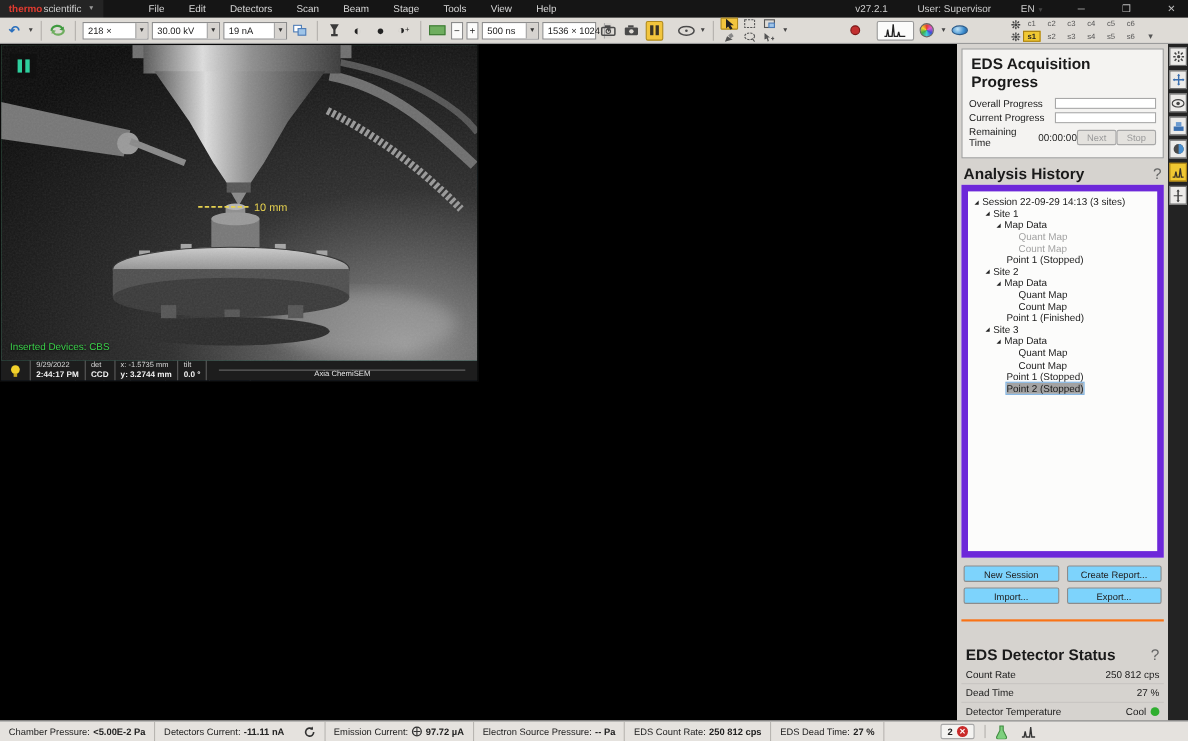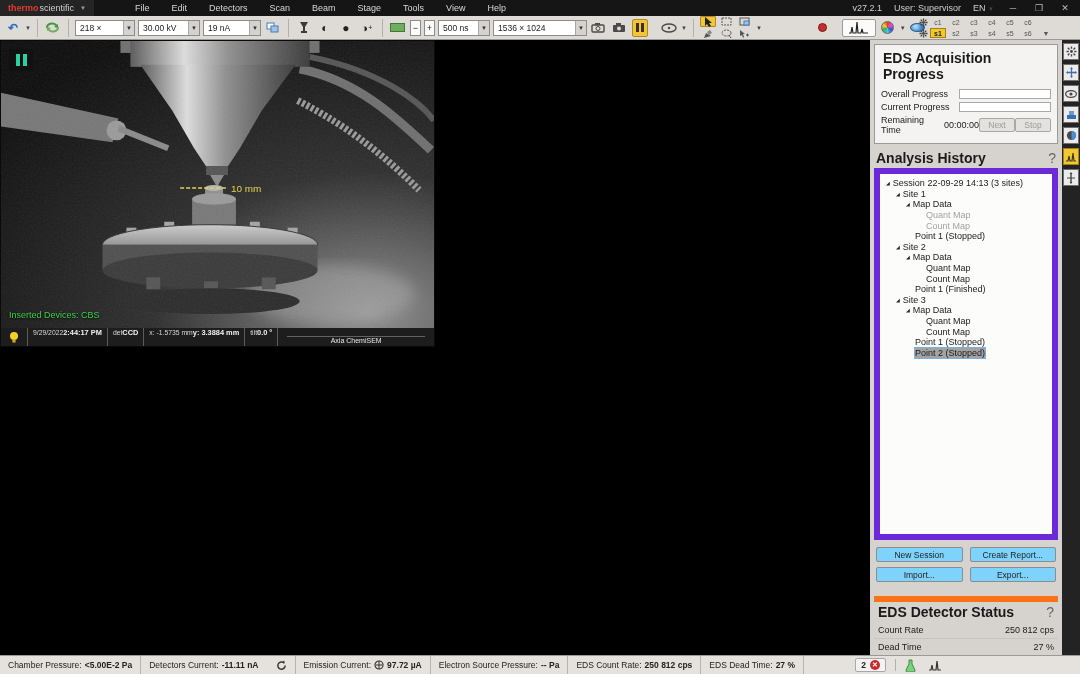--- a/index.html
+++ b/index.html
@@ -6,21 +6,21 @@
   html,body{width:1080px;height:674px;overflow:hidden;background:#000;font-family:"Liberation Sans",sans-serif}
   body{position:relative;font-size:9px;color:#222}
 
   
   .titlebar{position:absolute;left:0;top:0;width:1080px;height:16px;background:#151515;display:flex;align-items:center;color:#d8d8d8;font-size:9px}
   .brand{display:flex;align-items:center;gap:1px;background:#242424;height:16px;padding:0 8px;margin-right:30px}
   .brand .t{color:#e23b30;font-weight:bold}
   .brand .s{color:#cfcfcf}
   .brand .car{color:#9a9a9a;font-size:6px;margin-left:5px}
   .menu{padding:0 11px;height:16px;display:flex;align-items:center;cursor:default}
-  .tb-right{margin-left:auto;display:flex;align-items:flex-end;gap:12px;padding-right:8px;color:#cfcfcf}
+  .tb-right{margin-left:auto;display:flex;align-items:flex-end;gap:27px;padding-right:8px;color:#cfcfcf}
   .winbtn{width:14px;text-align:center;color:#bbb}
 
   
   .toolbar{position:absolute;left:0;top:16px;width:1080px;height:24px;background:#dedbd6;border-bottom:1px solid #9a9a9a;display:flex;align-items:center;padding:0 4px;gap:3px}
   .sep{width:1px;height:18px;background:#b3b0ac;margin:0 3px}
   .tbtn{height:18px;min-width:18px;display:flex;align-items:center;justify-content:center;border-radius:2px}
   .tbtn.frame{background:#fbfbfa;border:1px solid #9a9a9a;min-width:34px}
   .tbtn.pause{background:#f2c53d;border:1px solid #b08a1c;min-width:16px}
   .pbar{display:inline-block;width:3px;height:9px;background:#3a3325;margin:0 1px}
   .dd{height:16px;background:#fff;border:1px solid #8c8c8c;display:flex;align-items:center;font-size:8.5px}
@@ -52,21 +52,21 @@
   .ocaret{font-size:7px;color:#ddd}
   .chip{width:15px;height:11px;border:1px solid rgba(0,0,0,.55);font-size:7.5px;font-weight:bold;color:#1c1c1c;display:flex;align-items:center;justify-content:center;text-shadow:none}
   .ovsep{width:1px;height:12px;background:rgba(255,255,255,.5)}
   .ckbox{width:9px;height:9px;background:#fff;border:1px solid #555;color:#111;font-size:8px;line-height:8px;display:flex;align-items:center;justify-content:center;text-shadow:none}
   .devices{position:absolute;left:8px;bottom:26px;color:#3bd04a;font-size:9px;text-shadow:0 1px 2px #000}
 
   
   .databar{position:absolute;left:0;right:0;bottom:0;height:18px;background:#1d1d1d;color:#f2f2f2;display:flex;font-size:6.8px;line-height:1.2}
   .databar.blue{background:#1a5aa0}
   .db-ic{width:26px;display:flex;align-items:center;justify-content:center}
-  .db-f{padding:1px 5px 0;border-left:1px solid rgba(255,255,255,.28);display:flex;flex-direction:row;justify-content:center;white-space:nowrap}
+  .db-f{padding:1px 5px 0;border-left:1px solid rgba(255,255,255,.28);display:flex;flex-direction:column;justify-content:center;white-space:nowrap}
   .db-f .l{color:#d8d8d8}
   .db-f b{font-size:7.4px}
   .db-scale{flex:1;border-left:1px solid rgba(255,255,255,.28);display:flex;flex-direction:column;justify-content:center;align-items:center;padding:1px 6px 0}
   .scaleline{display:flex;align-items:center;width:96%}
   .scaleline .tick{width:1px;height:6px;background:#fff}
   .scaleline .ln{flex:1;height:1px;background:#fff}
   .scaleline span{margin:0 4px;font-size:7px}
   .db-brand{font-size:7px;color:#e8e8e8}
 
   
@@ -80,21 +80,21 @@
   .histwrap{display:flex;flex-direction:column;flex:1;min-height:0;margin-top:6px}
   .histbox{flex:1;background:#fcfcfb;border:6px solid #6d28d9;margin-top:2px;overflow:hidden;padding:4px 2px}
   .tr{height:10.6px;display:flex;align-items:center;white-space:nowrap;font-size:9px}
   .tr .arr{font-size:5px;color:#222;margin-right:3px}
   .tr.i0{padding-left:4px}.tr.i1{padding-left:14px}.tr.i2{padding-left:24px}
   .tr.i3{padding-left:44px}.tr.pt{padding-left:33px}
   .tr.dim{color:#a2a2a2}
   .tr.sel .sellab{background:#a3a3a3;outline:1px solid #7ab0e0}
   .btngrid{display:grid;grid-template-columns:1fr 1fr;gap:5px 7px;margin:7px 2px}
   .abtn{height:15px;background:#7dd3fc;border:1px solid #8c8c8c;border-radius:2px;font-size:8.5px;display:flex;align-items:center;justify-content:center;color:#222}
-  .statsec{margin-top:7px;border-top:6px solid #f97316;padding-top:0}
+  .statsec{margin-top:7px;border-top:2px solid #f97316;padding-top:20px}
   .strow{display:flex;justify-content:space-between;align-items:center;padding:3px 4px;border-bottom:1px solid #c8c5c1}
   .strow:last-child{border-bottom:none}
   .gdot{display:inline-block;width:8px;height:8px;border-radius:50%;background:#2fae2f;margin-left:4px;vertical-align:-1px}
 
   
   .rstrip{position:absolute;left:1062px;top:40px;width:18px;height:615px;background:#232323;display:flex;flex-direction:column;align-items:center;padding-top:3px;gap:4px}
   .rsbtn{width:16px;height:17px;background:#ecebe9;border:1px solid #6f6f6f;display:flex;align-items:center;justify-content:center}
   .rsbtn.active{background:#f0c832;border-color:#a87f12}
 
   
@@ -176,21 +176,21 @@
   <div class="sep"></div>
   <div class="tbtn">
       <span class="greenrect"></span>
     </div>
   <div class="mini">−</div>
   <div class="mini">+</div>
   <div class="dd" style="width:52px">
     <span class="val">500 ns</span>
       <span class="caret">▼</span>
   </div>
-  <div class="dd" style="width:94px">
+  <div class="dd" style="width:49px">
     <span class="val">1536 × 1024</span>
       <span class="caret">▼</span>
   </div>
   <div class="tbtn">
     <svg width="15" height="11" viewBox="0 0 15 11">
         <rect x="1" y="3" width="12" height="7" rx="1" fill="none" stroke="#4a4a4a" stroke-width="1.4"></rect>
         <circle cx="7" cy="6.5" r="2" fill="none" stroke="#4a4a4a"></circle>
         <rect x="4" y="1" width="5" height="2" fill="#4a4a4a"></rect>
       </svg>
   </div>
@@ -706,21 +706,21 @@
       <div class="db-f">
           <span class="l">9/29/2022</span>
           <b>2:44:17 PM</b>
         </div>
       <div class="db-f">
           <span class="l">det</span>
           <b>CCD</b>
         </div>
       <div class="db-f">
           <span class="l">x: -1.5735 mm</span>
-          <b>y: 3.3884 mm</b>
+          <b>y: 3.2744 mm</b>
         </div>
       <div class="db-f">
           <span class="l">tilt</span>
           <b>0.0 °</b>
         </div>
       <div class="db-scale">
         <div style="width:96%;border-top:1px solid rgba(255,255,255,.3);margin-top:7px"></div>
         <div class="db-brand">Axia ChemiSEM</div>
       </div>
     </div>
@@ -828,20 +828,24 @@
       <span>EDS Detector Status</span>
       <span style="color:#666;font-weight:normal">?</span>
     </div>
     <div class="strow">
         <span>Count Rate</span>
         <span>250 812 cps</span>
       </div>
     <div class="strow">
         <span>Dead Time</span>
         <span>27 %</span>
+      </div>
+    <div class="strow">
+        <span>Detector Temperature</span>
+        <span><span>Cool</span><span class="gdot"></span></span>
       </div>
   </div>
 </div>
 
 <div class="rstrip">
   <div class="rsbtn">
     <svg width="11" height="11" viewBox="0 0 12 12">
         <circle cx="6" cy="6" r="1.6" fill="#444"></circle>
         <g stroke="#444" stroke-width="1.5">
           <path d="M6 0.6V3M6 9v2.4M0.6 6H3M9 6h2.4M2 2l1.8 1.8M8.2 8.2L10 10M10 2L8.2 3.8M3.8 8.2L2 10"></path>

